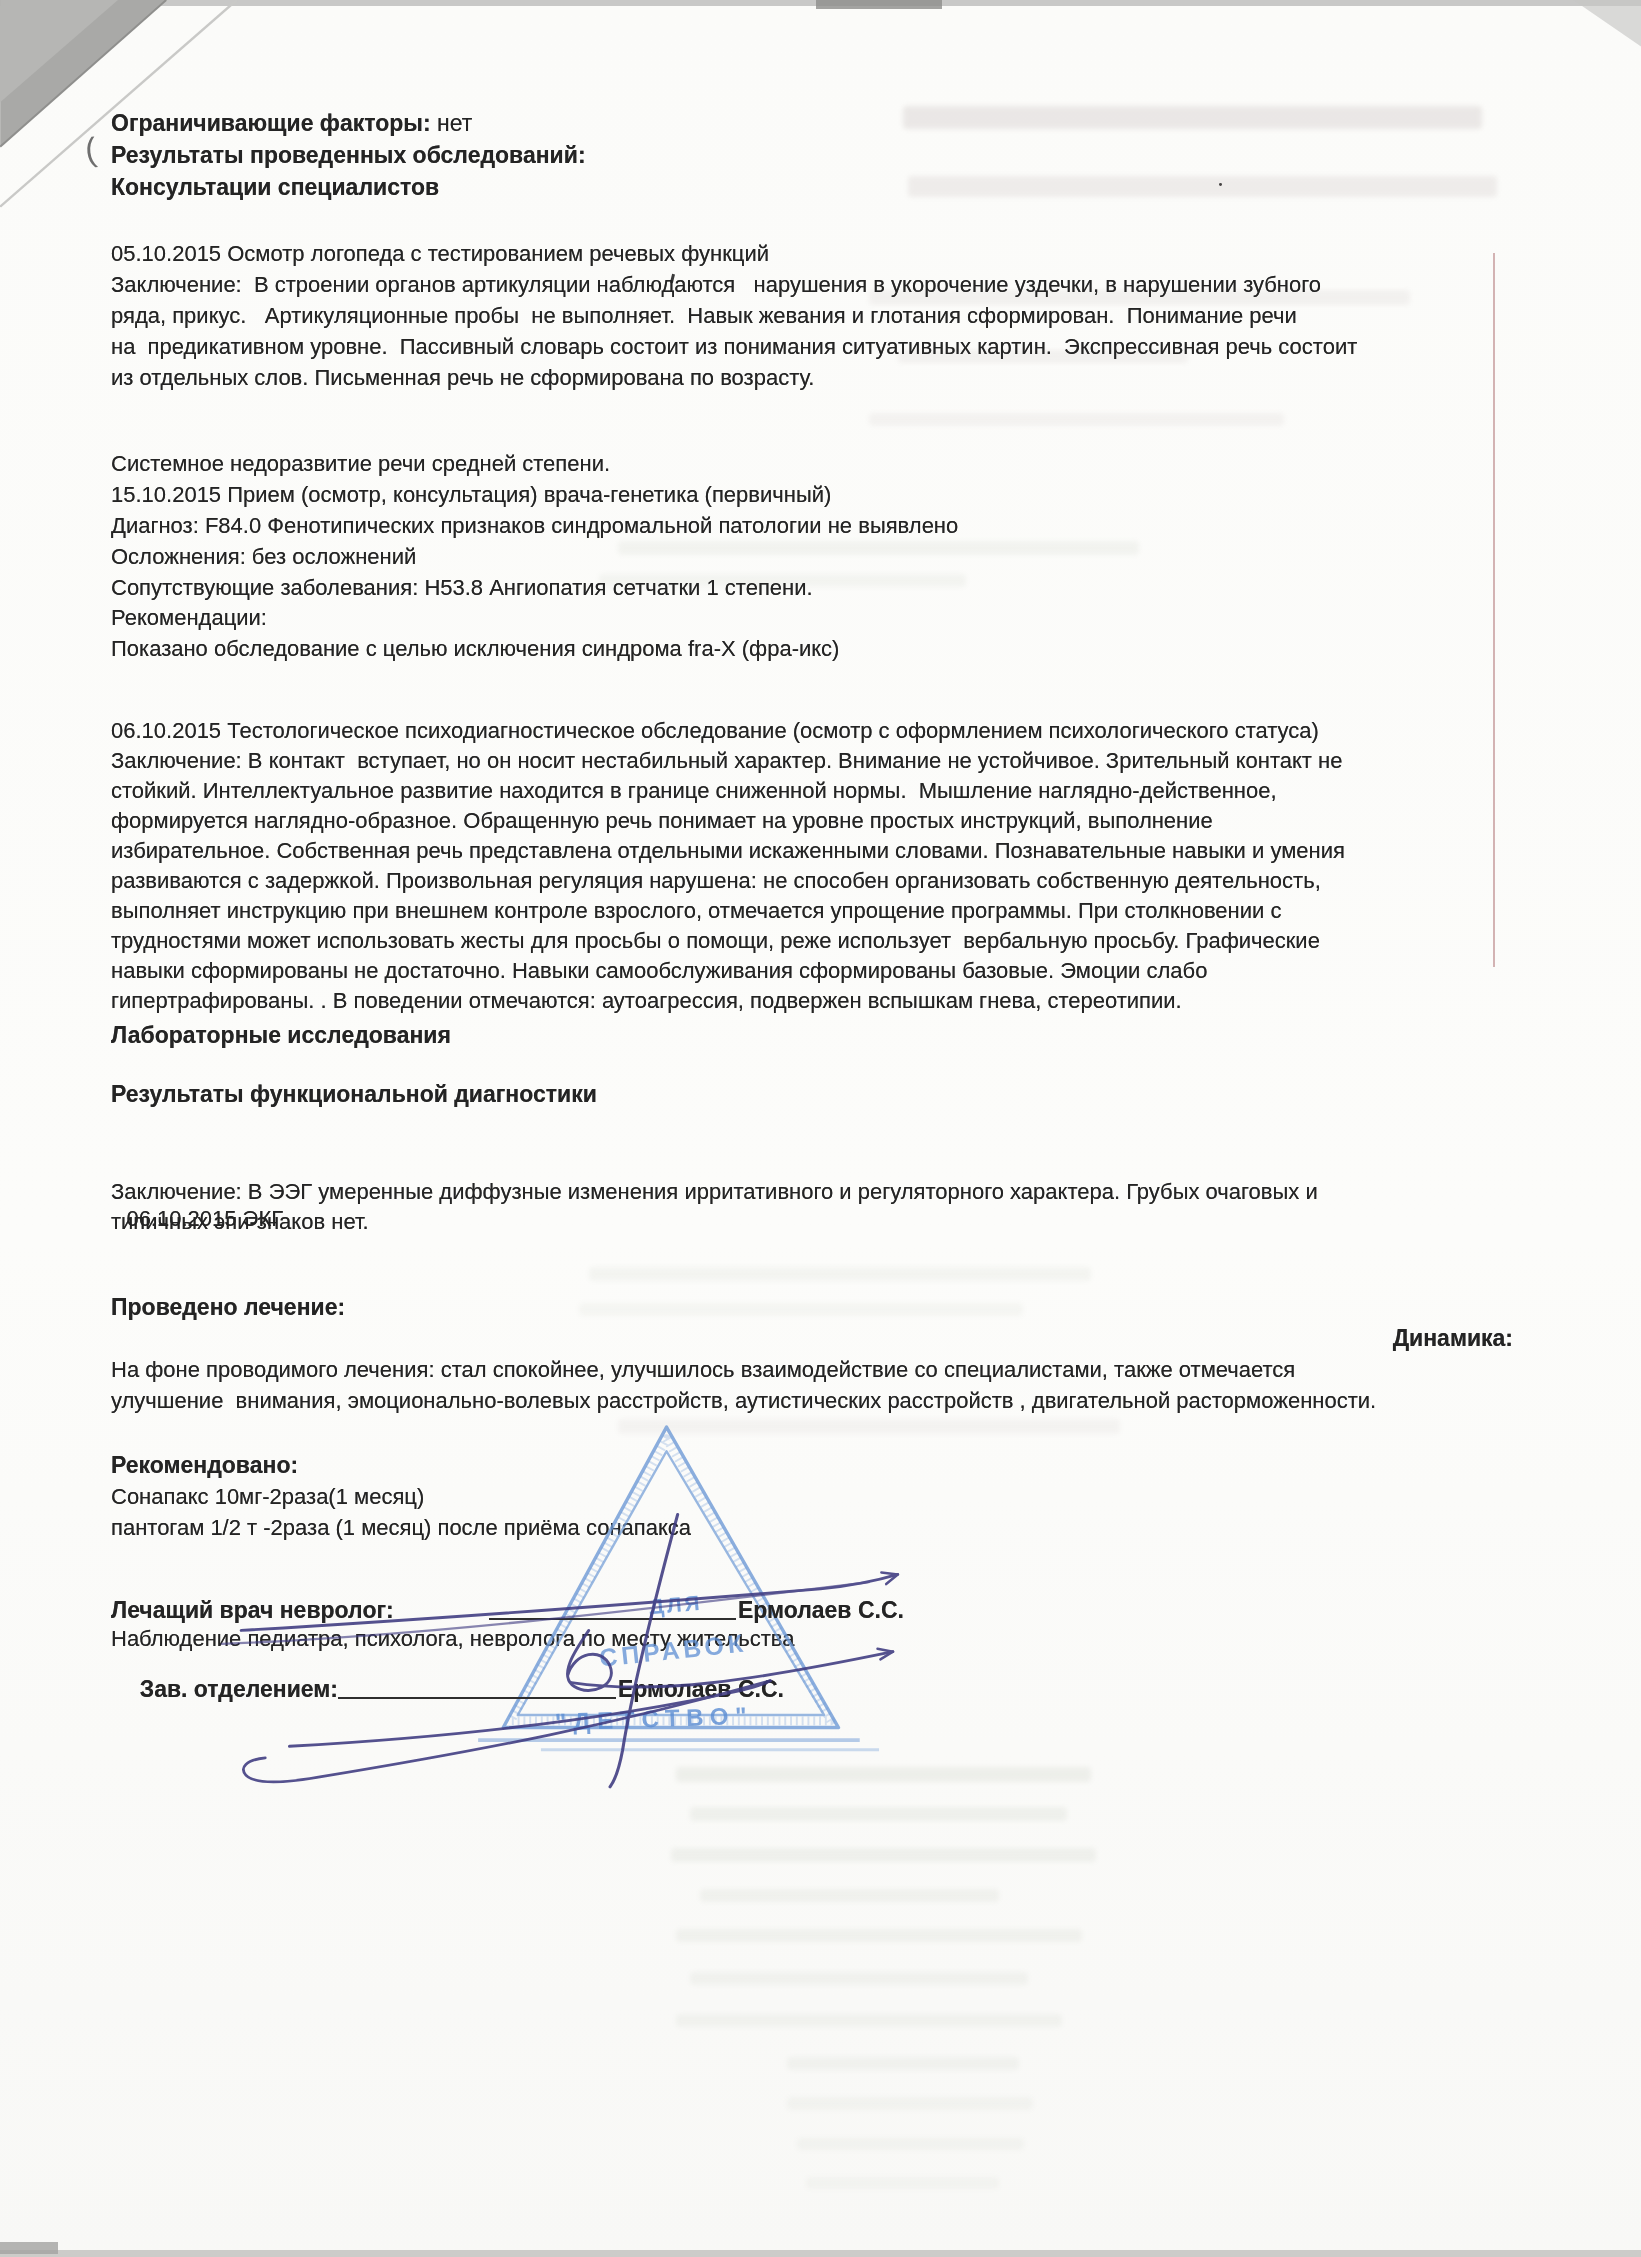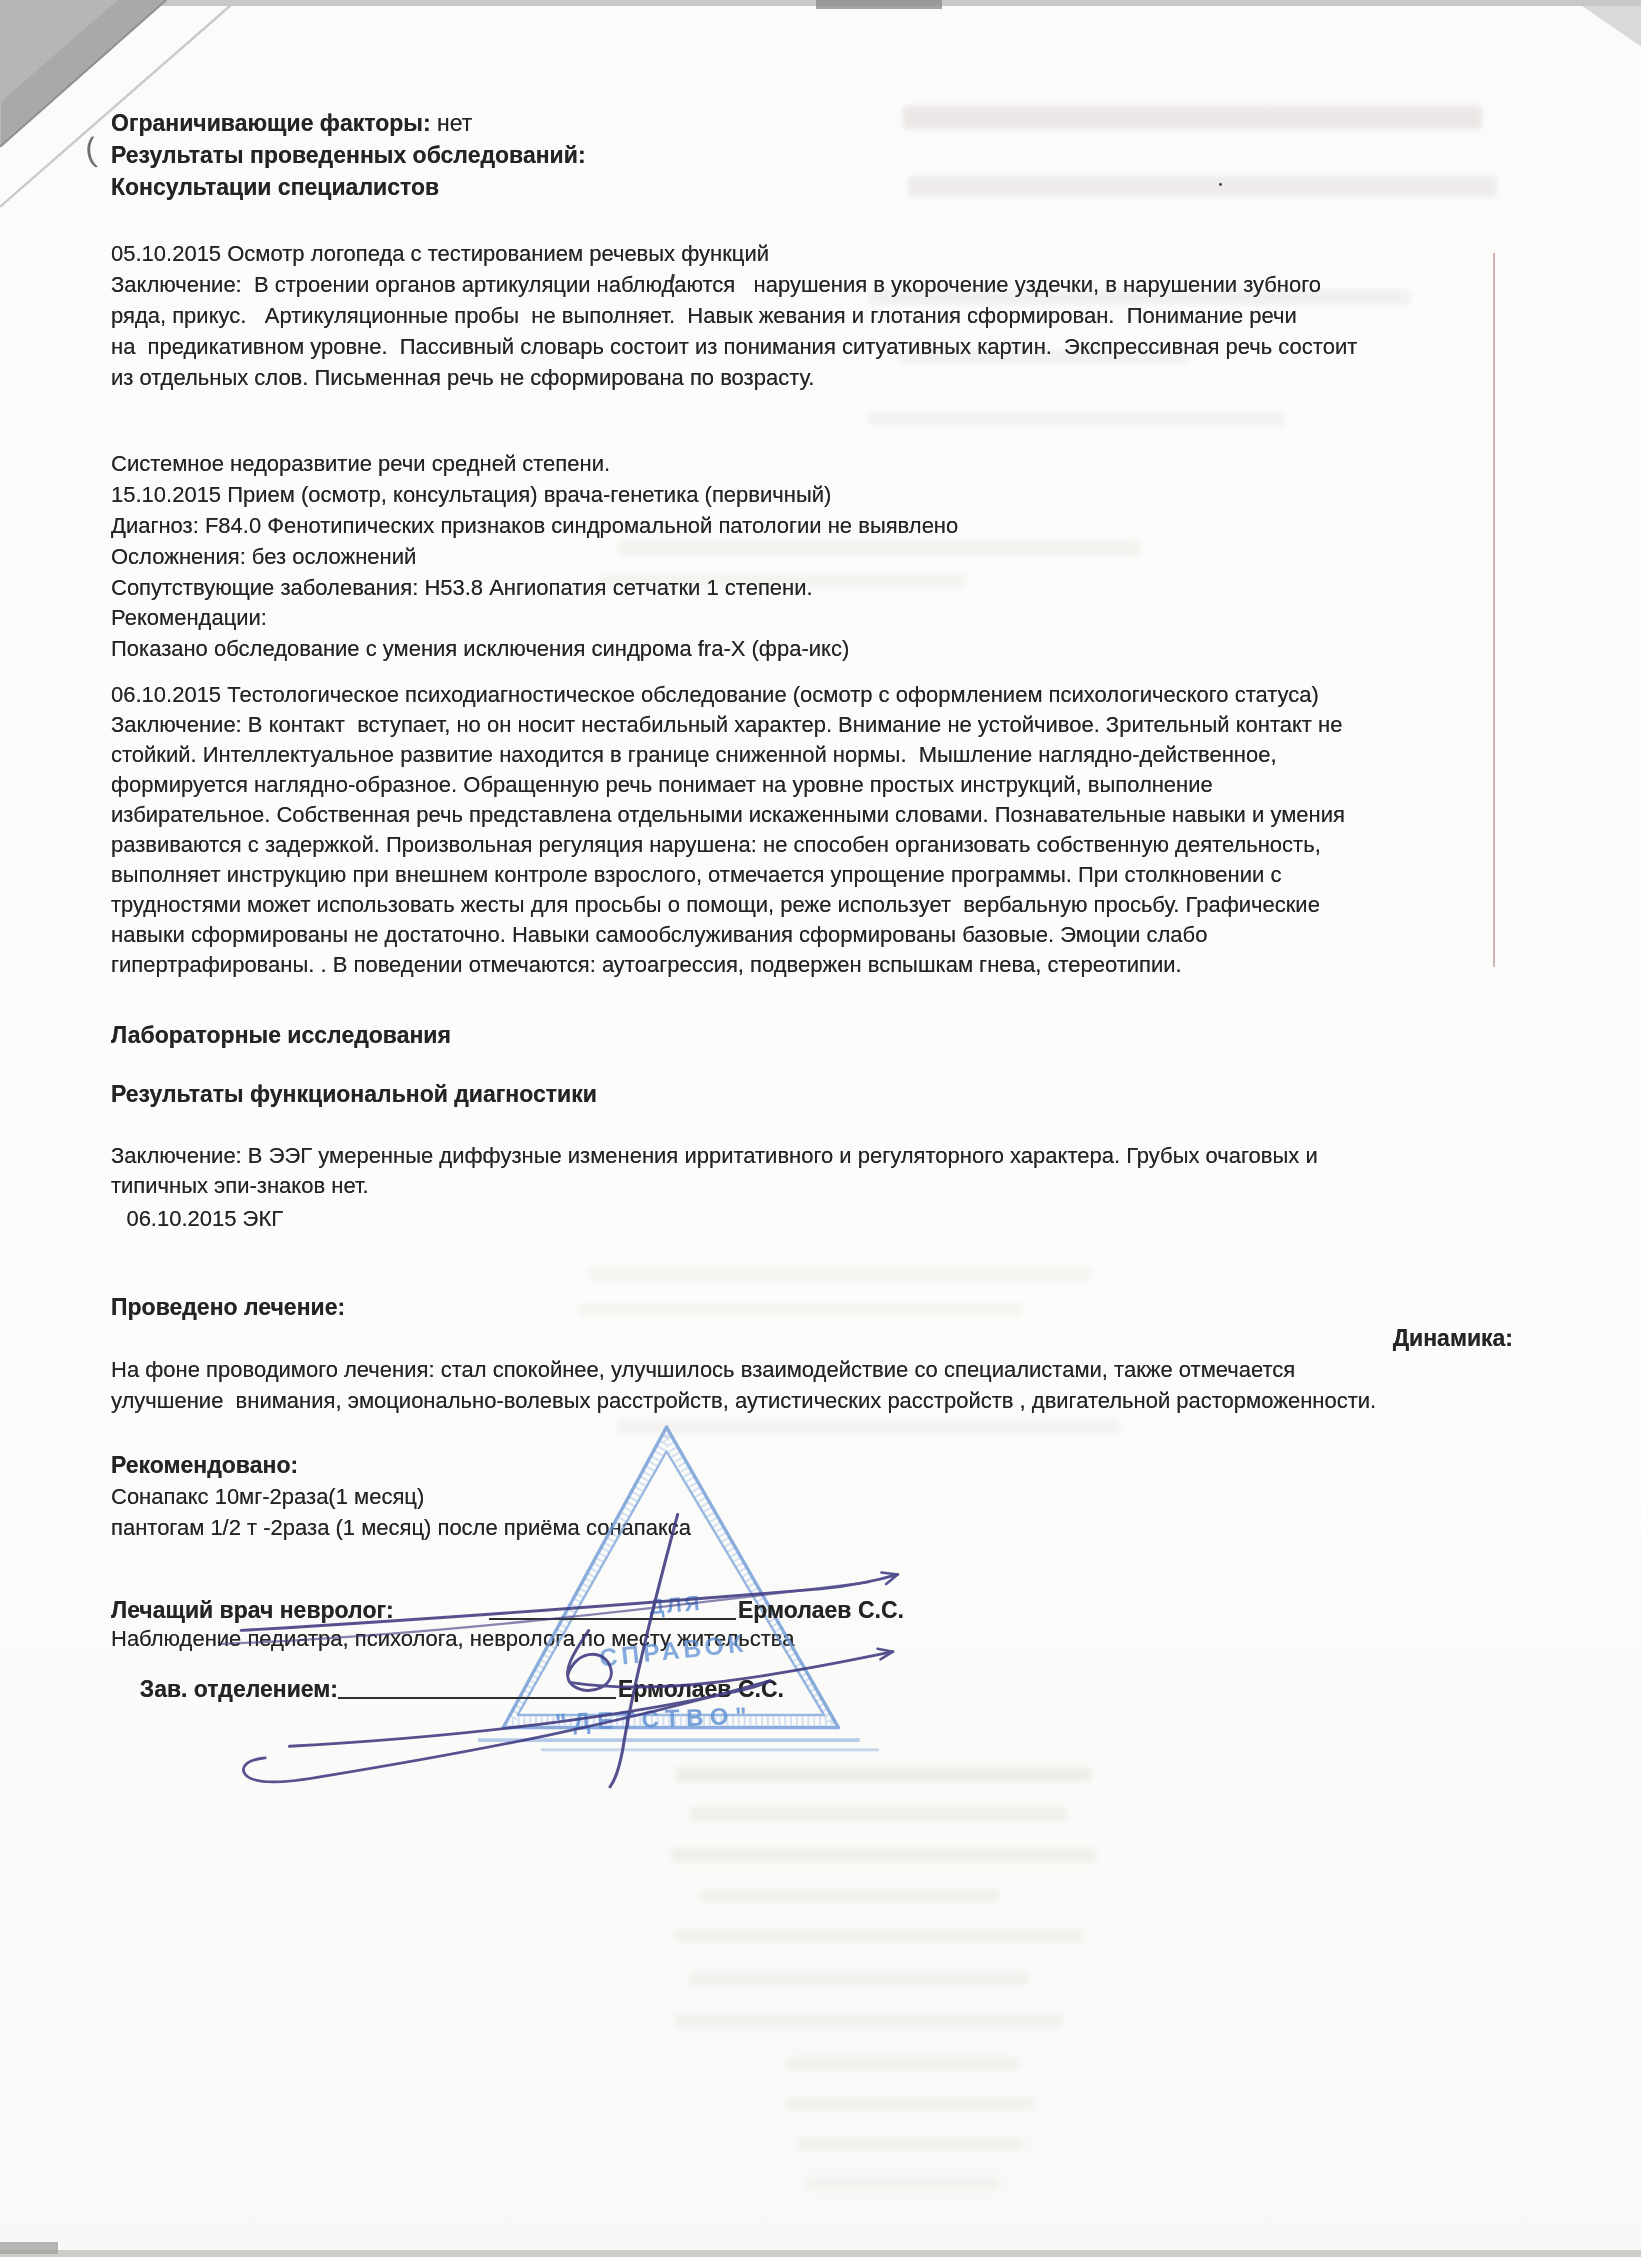--- a/index.html
+++ b/index.html
@@ -2,21 +2,21 @@
 <html><head>
 <meta charset="utf-8">
 <style>
   html,body{margin:0;padding:0;}
   body{width:1641px;height:2257px;background:#e9e9e7;}
   .page{position:relative;width:1641px;height:2257px;overflow:hidden;
         background:linear-gradient(180deg,#fbfbf9 0%,#fcfcfa 55%,#f8f8f6 100%);
         font-family:"Liberation Sans",sans-serif;color:#242424;}
   .t{position:absolute;left:111px;width:1402px;font-size:22px;line-height:31px;
      white-space:pre-wrap;text-shadow:0 0 0.6px rgba(35,35,35,.65);}
-  .lh31{line-height:30px;}
+  .lh31{line-height:30px;margin-top:36px;}
   .hd{font-weight:bold;font-size:23px;}
   .ind{padding-left:15.4px;}
   .sig-row{position:absolute;left:111px;display:flex;align-items:flex-end;
            font-weight:bold;font-size:23px;text-shadow:0 0 0.6px rgba(35,35,35,.65);}
   .sig-label{display:inline-block;}
   .sig-line{display:inline-block;border-bottom:2.4px solid #2e2e2e;margin:0 1.9px 3.9px 0;height:23px;}
   .artifact{position:absolute;filter:blur(2.4px);border-radius:3.9px;pointer-events:none;}
   .stamp-text{position:absolute;color:#5e8fd4;font-weight:bold;opacity:.82;
               font-family:"Liberation Sans",sans-serif;}
   .strip{position:absolute;pointer-events:none;}
@@ -78,21 +78,21 @@
 ряда, прикус.   Артикуляционные пробы  не выполняет.  Навык жевания и глотания сформирован.  Понимание речи
 на  предикативном уровне.  Пассивный словарь состоит из понимания ситуативных картин.  Экспрессивная речь состоит
 из отдельных слов. Письменная речь не сформирована по возрасту.</div>
   <div class="t" style="top:448px;">Системное недоразвитие речи средней степени.</div>
 
   <div class="t" style="top:479px;">15.10.2015 Прием (осмотр, консультация) врача-генетика (первичный)</div>
   <div class="t" style="top:510px;">Диагноз: F84.0 Фенотипических признаков синдромальной патологии не выявлено</div>
   <div class="t" style="top:541px;">Осложнения: без осложнений</div>
   <div class="t" style="top:572px;">Сопутствующие заболевания: H53.8 Ангиопатия сетчатки 1 степени.</div>
   <div class="t" style="top:602px;">Рекомендации:</div>
-  <div class="t" style="top:633px;">Показано обследование с умения исключения синдрома fra-X (фра-икс)</div>
+  <div class="t" style="top:633px;">Показано обследование с целью исключения синдрома fra-X (фра-икс)</div>
 
   <div class="t lh31" style="top:680px;">06.10.2015 Тестологическое психодиагностическое обследование (осмотр с оформлением психологического статуса)</div>
   <div class="t lh31" style="top:710px;">Заключение: В контакт  вступает, но он носит нестабильный характер. Внимание не устойчивое. Зрительный контакт не
 стойкий. Интеллектуальное развитие находится в границе сниженной нормы.  Мышление наглядно-действенное,
 формируется наглядно-образное. Обращенную речь понимает на уровне простых инструкций, выполнение
 избирательное. Собственная речь представлена отдельными искаженными словами. Познавательные навыки и умения
 развиваются с задержкой. Произвольная регуляция нарушена: не способен организовать собственную деятельность,
 выполняет инструкцию при внешнем контроле взрослого, отмечается упрощение программы. При столкновении с
 трудностями может использовать жесты для просьбы о помощи, реже использует  вербальную просьбу. Графические
 навыки сформированы не достаточно. Навыки самообслуживания сформированы базовые. Эмоции слабо

